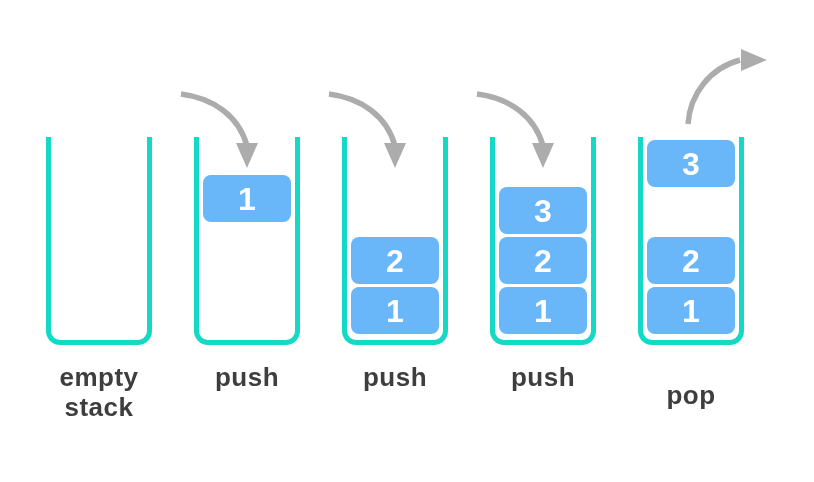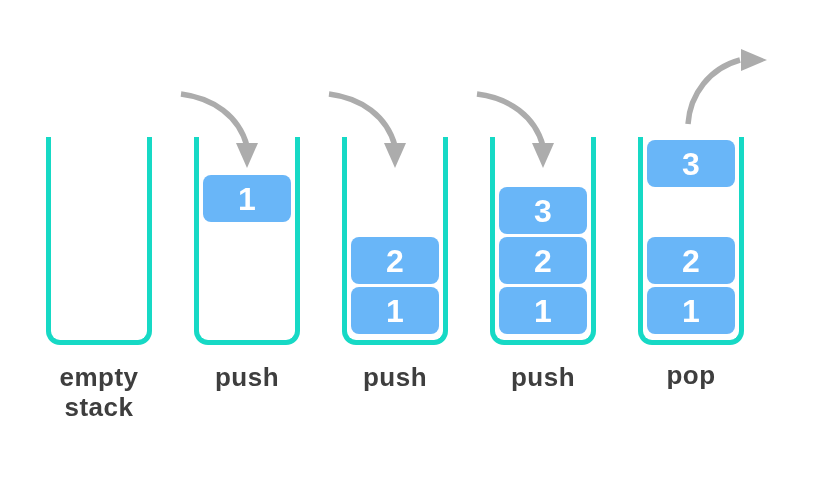--- a/index.html
+++ b/index.html
@@ -100,15 +100,15 @@
     </div>
     <div class="stack-group">
       <div class="stack-container" style="left: 638px; top: 137px; width: 106px; height: 208px;"></div>
       <div class="stack-block" style="left: 647px; top: 140px;">3</div>
       <div class="stack-block" style="left: 647px; top: 237px;">2</div>
       <div class="stack-block" style="left: 647px; top: 287px;">1</div>
       <svg class="arrow-svg" width="96" height="84" viewBox="0 0 96 84" style="left: 679px; top: 46px;">
         <path class="arrow-stroke" d="M9,78 C11,48 31,22 61,14"></path>
         <polygon class="arrow-head" points="62,3 62,25 88,14"></polygon>
       </svg>
-      <div class="stack-label" style="left: 611px; top: 360px;">pop</div>
+      <div class="stack-label" style="left: 611px; top: 380px;">pop</div>
     </div>
   </div>
 
 </body></html>

